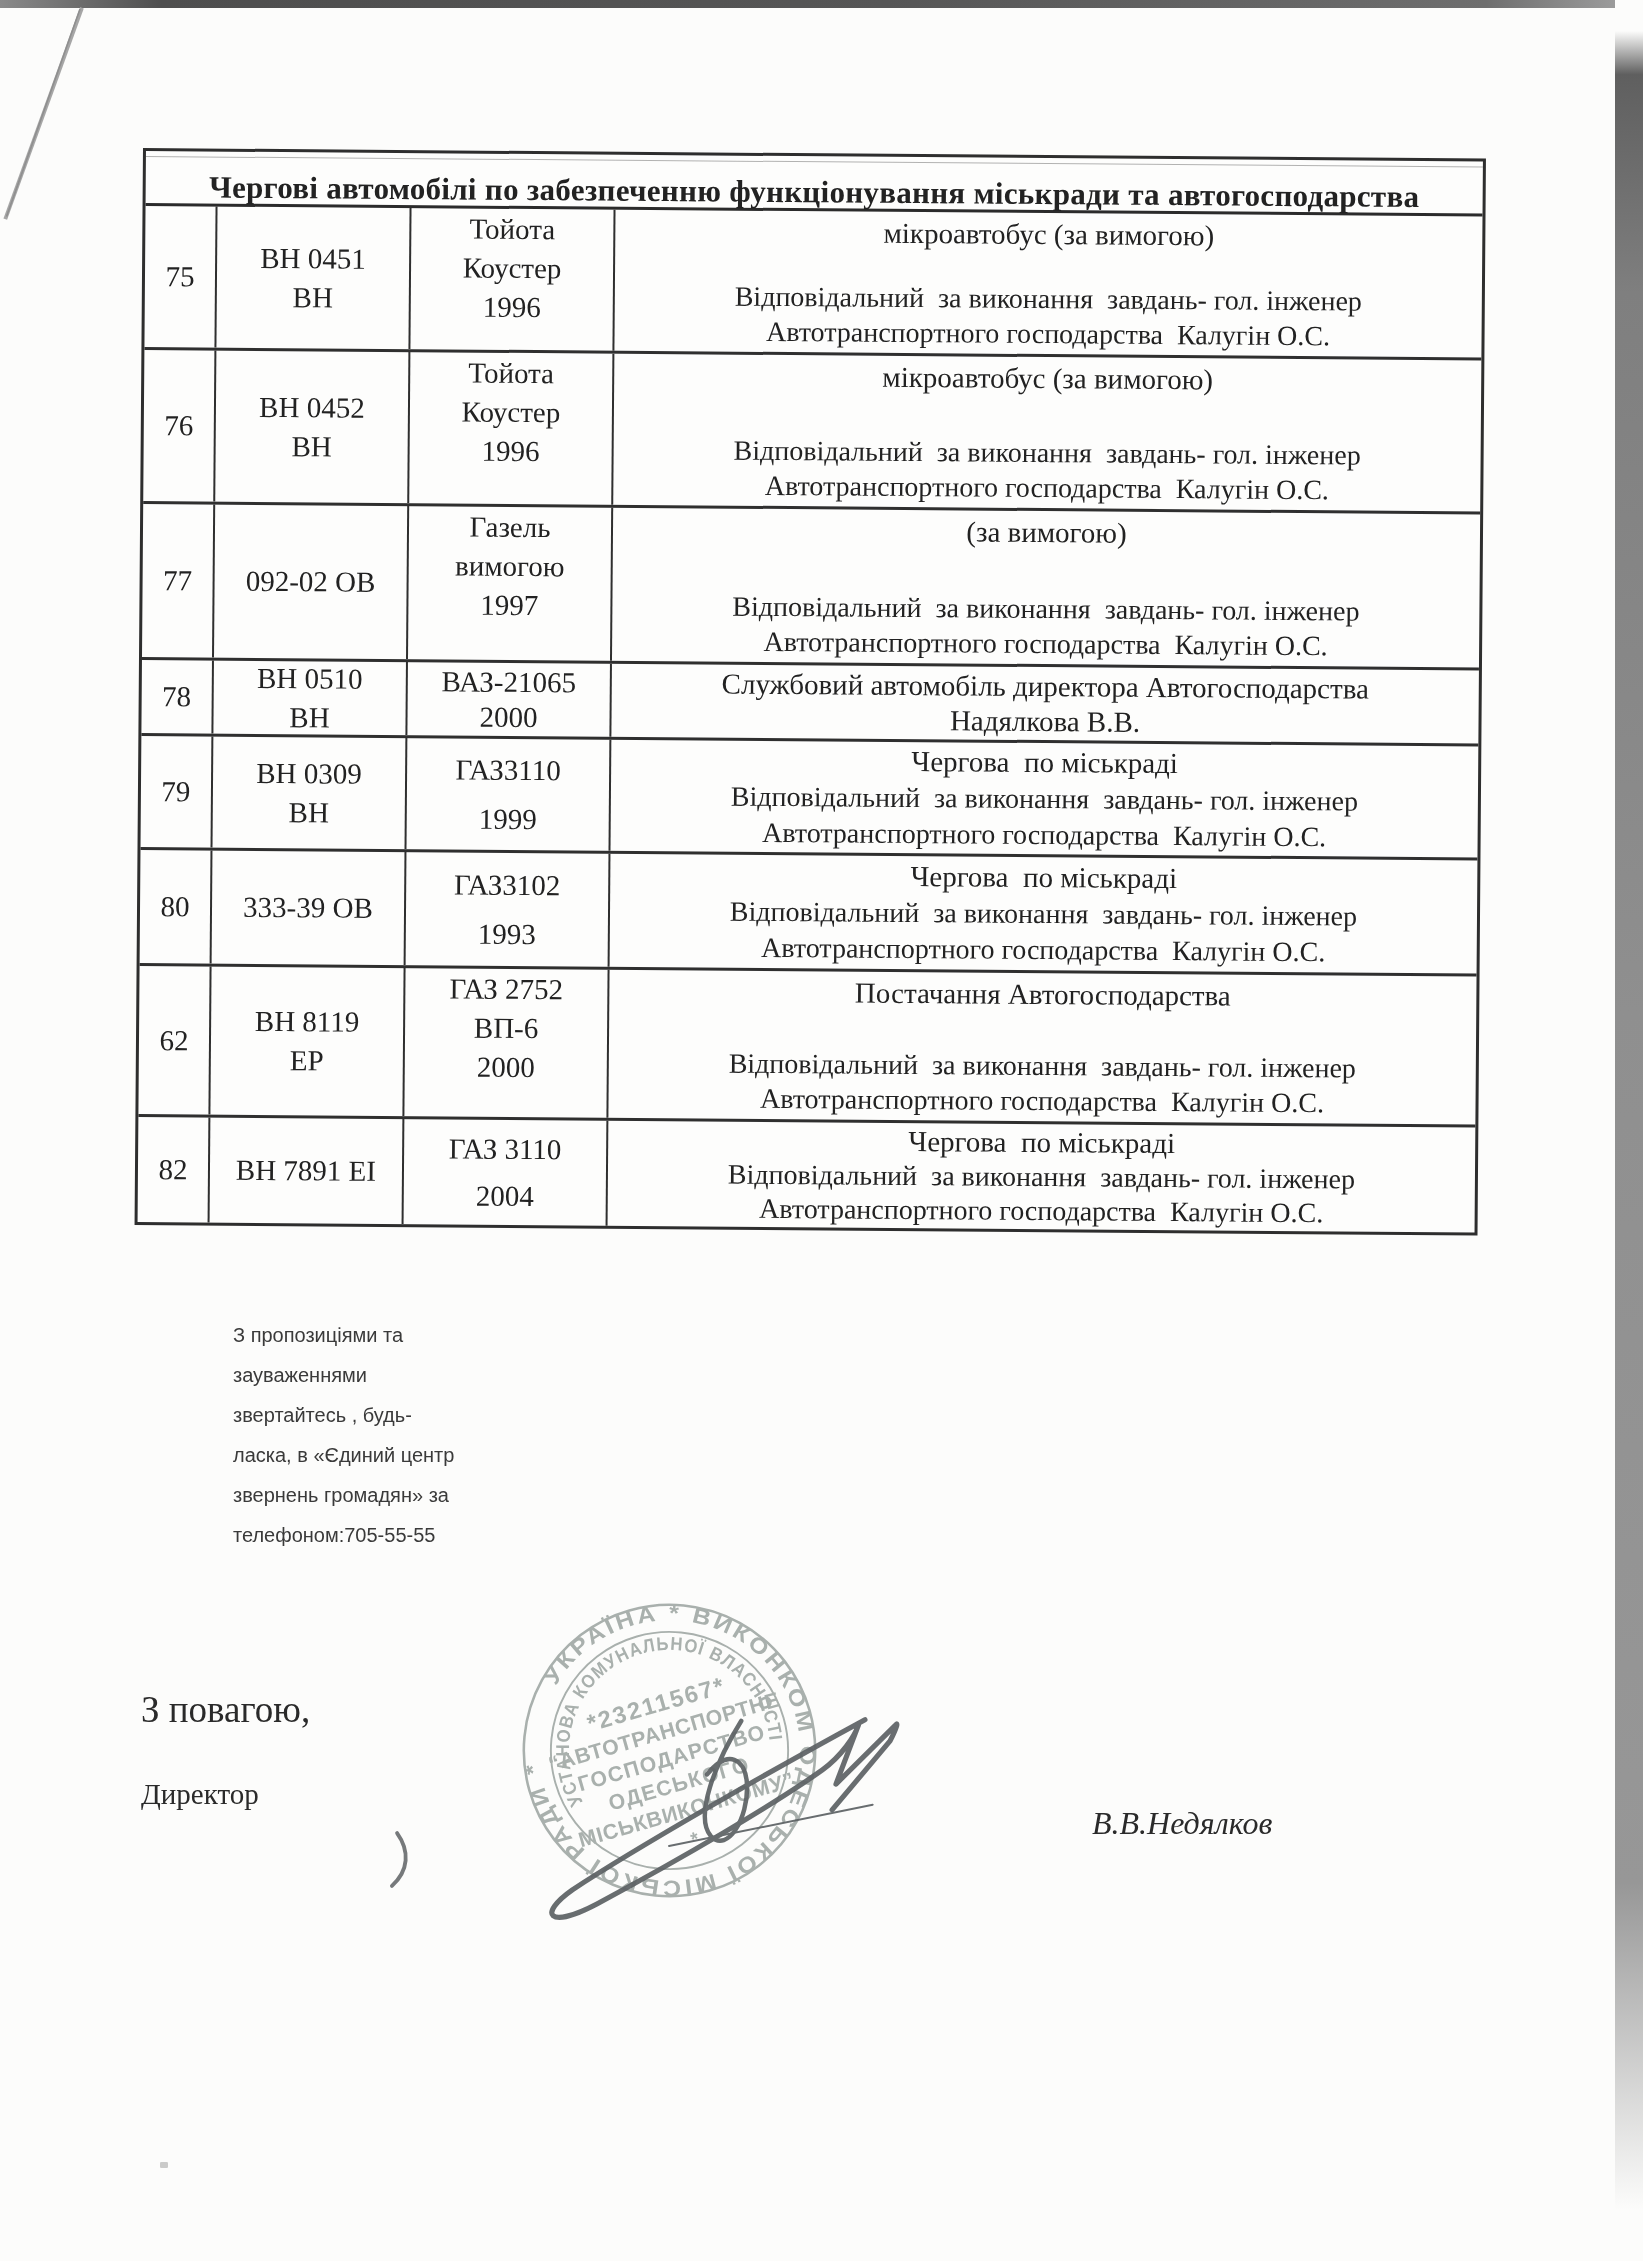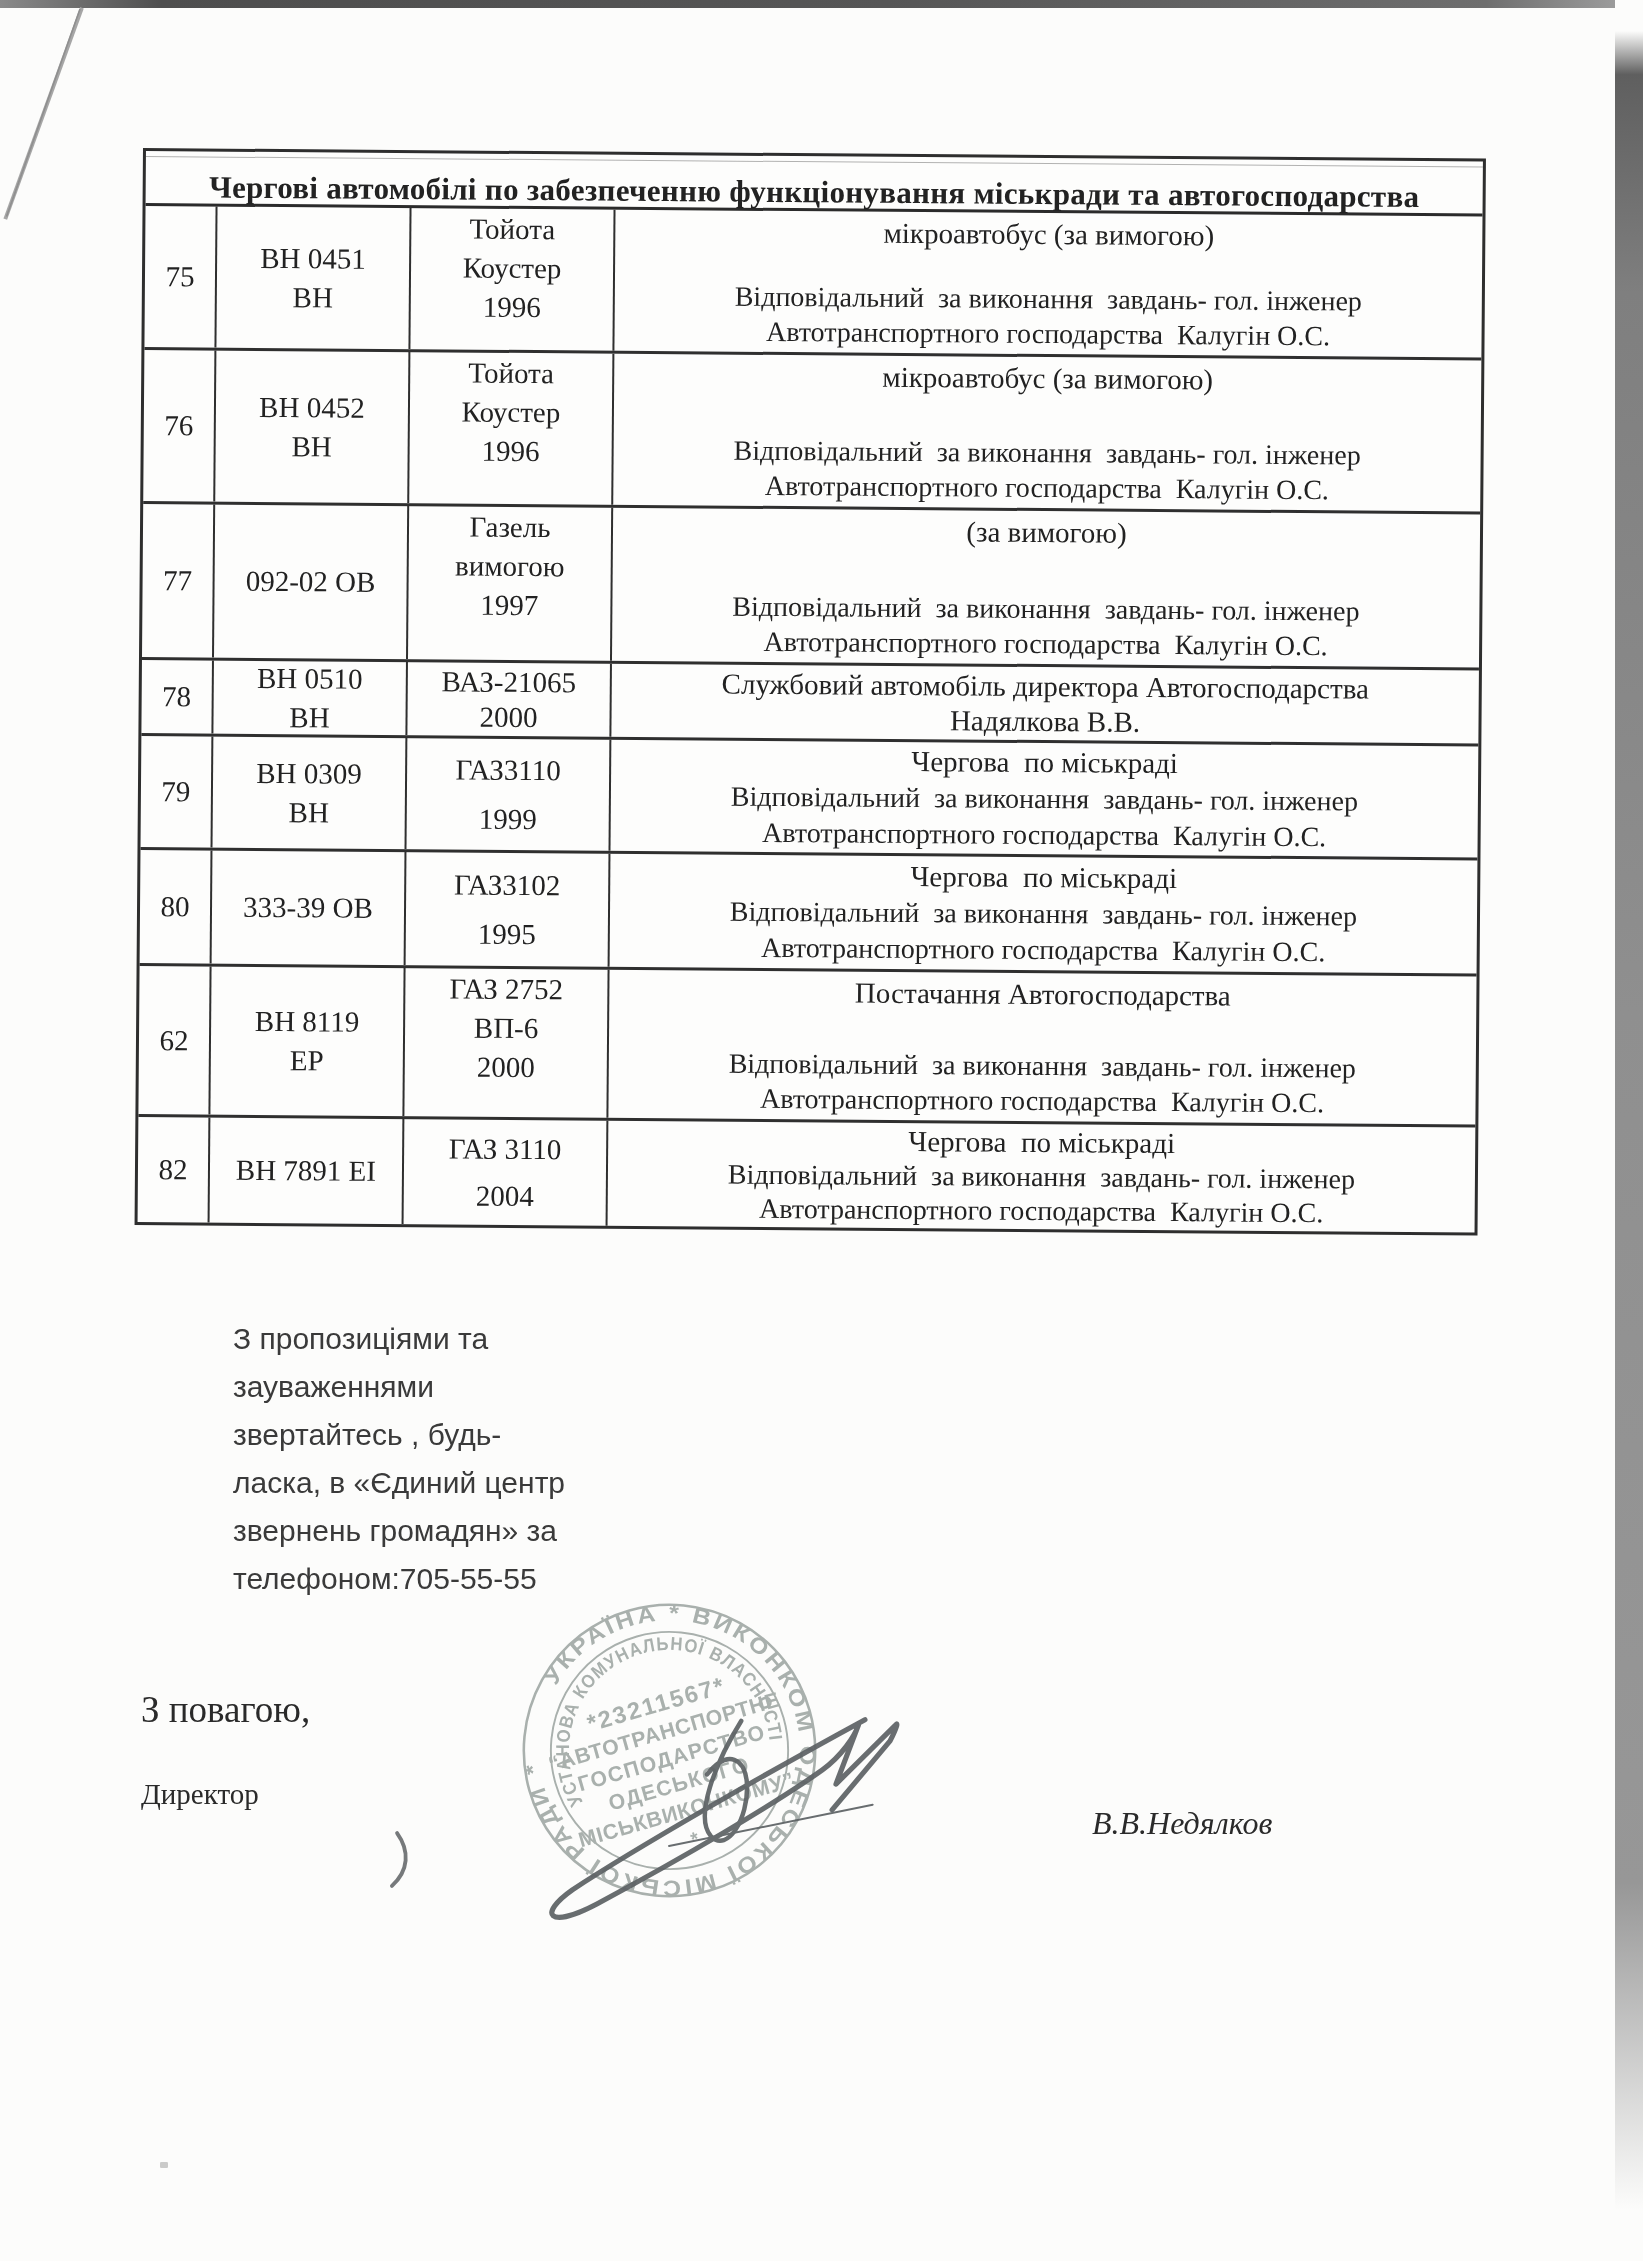--- a/index.html
+++ b/index.html
@@ -37,21 +37,21 @@
   .c4{flex:1;text-align:center;}
   .c4.gap-bottom{justify-content:space-between;}
   .c4.gap-bottom .main{margin-top:1.9px;}
   .c4.gap-bottom .resp{margin-bottom:3.2px;}
   .c4.even{justify-content:space-evenly;}
   .resp-line{font-size:28px;line-height:35px;display:block;}
   .c4.even .main,.c4.even .resp-line{line-height:34px;}
 
   
   .contact{left:233px;top:1315px;width:413px;
-    font-family:"Liberation Sans", sans-serif;font-size:30px;line-height:48px;color:#3a3a3a;}
+    font-family:"Liberation Sans", sans-serif;font-size:20px;line-height:40px;color:#3a3a3a;}
   .regards{left:141px;top:1688px;font-size:37px;color:#2a2a2a;}
   .position{left:141px;top:1778px;font-size:29px;color:#2a2a2a;}
   .signer{left:1092px;top:1805px;font-size:32px;color:#2a2a2a;font-style:italic;}
 
   
   .stamp{left:489px;top:1570px;transform:rotate(-16deg);opacity:.82;}
   .stamp text{font-family:"Liberation Sans", sans-serif;fill:#97a09c;}
   .signature{left:361px;top:1650px;}
 </style>
 </head>
@@ -172,21 +172,21 @@
         </div>
         <div class="body-row" style="height: 113px;">
           <div class="cell c1">
             <div class="">80</div>
           </div>
           <div class="cell c2">
             <div class="pre">333-39 ОВ</div>
           </div>
           <div class="cell c3 spread">
             <div class="">ГАЗ3102</div>
-            <div class="">1995</div>
+            <div class="">1993</div>
           </div>
           <div class="cell c4 even">
             <div class="main pre">Чергова  по міськраді</div>
             <div class="resp-line pre">Відповідальний  за виконання  завдань- гол. інженер</div>
             <div class="resp-line pre">Автотранспортного господарства  Калугін О.С.</div>
           </div>
         </div>
         <div class="body-row" style="height: 148px;">
           <div class="cell c1">
             <div class="">62</div>

